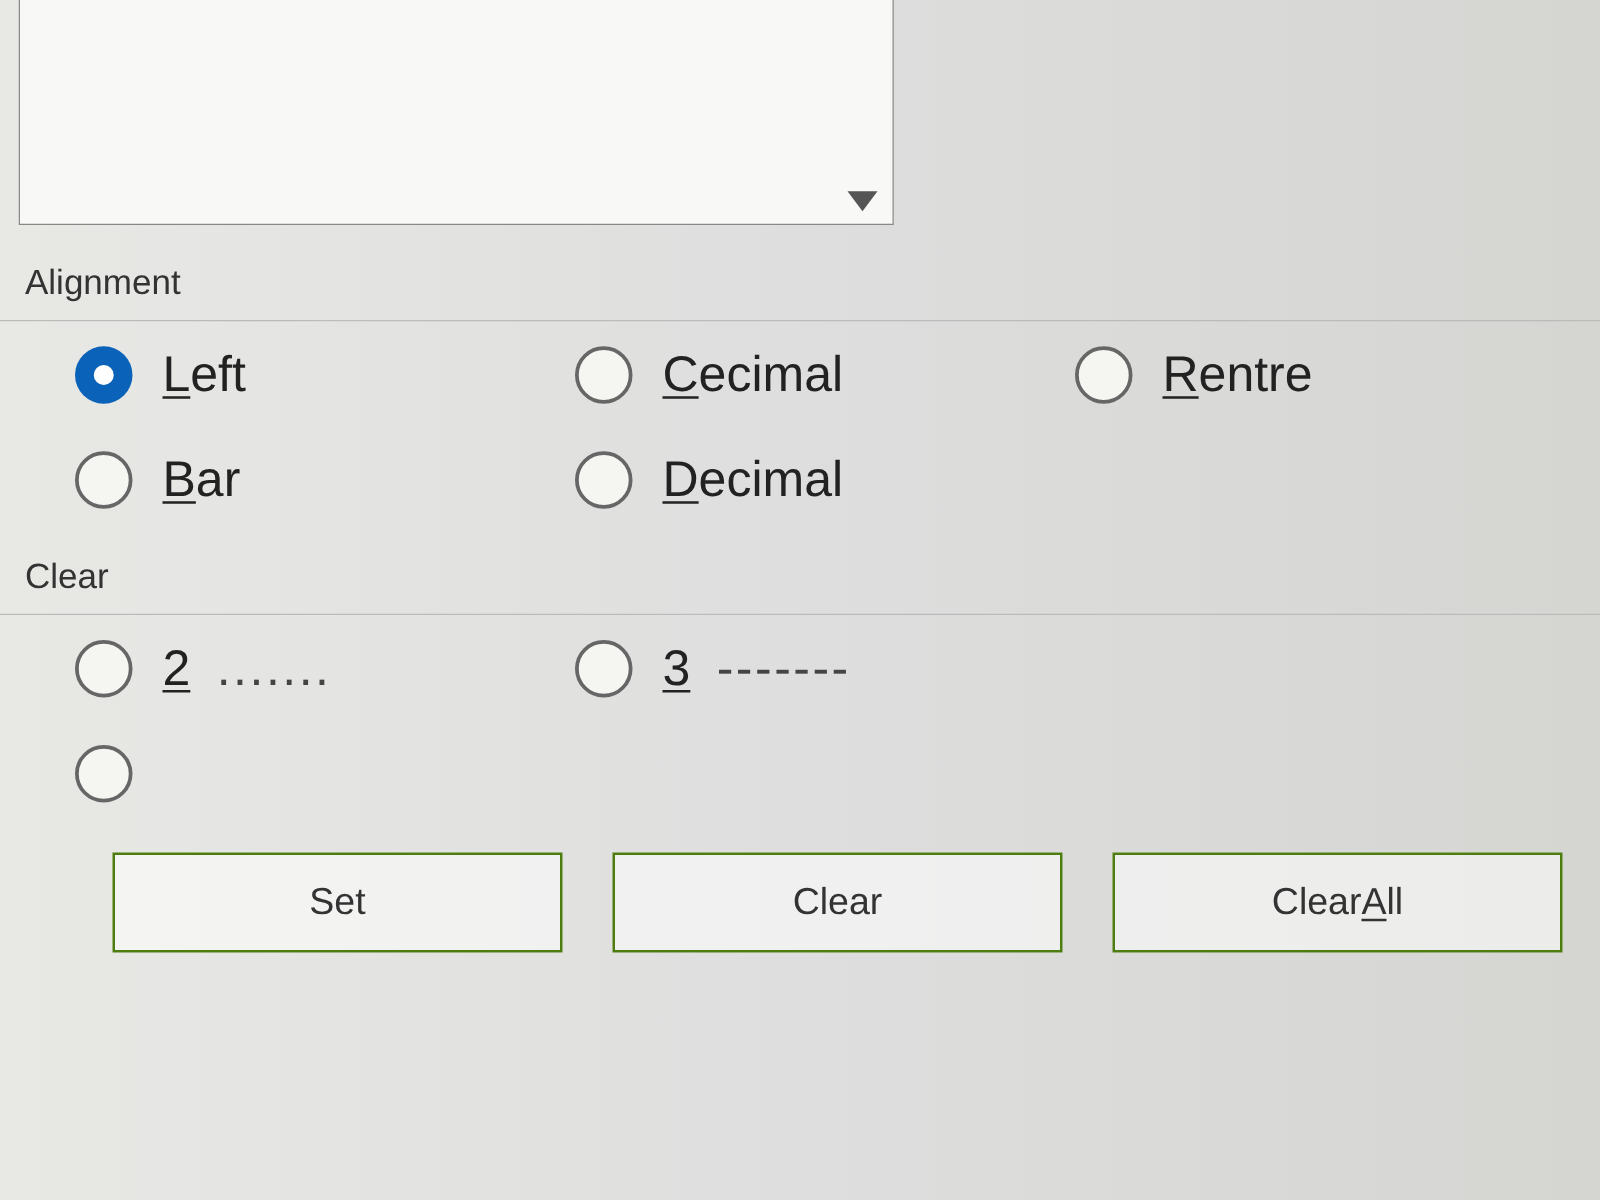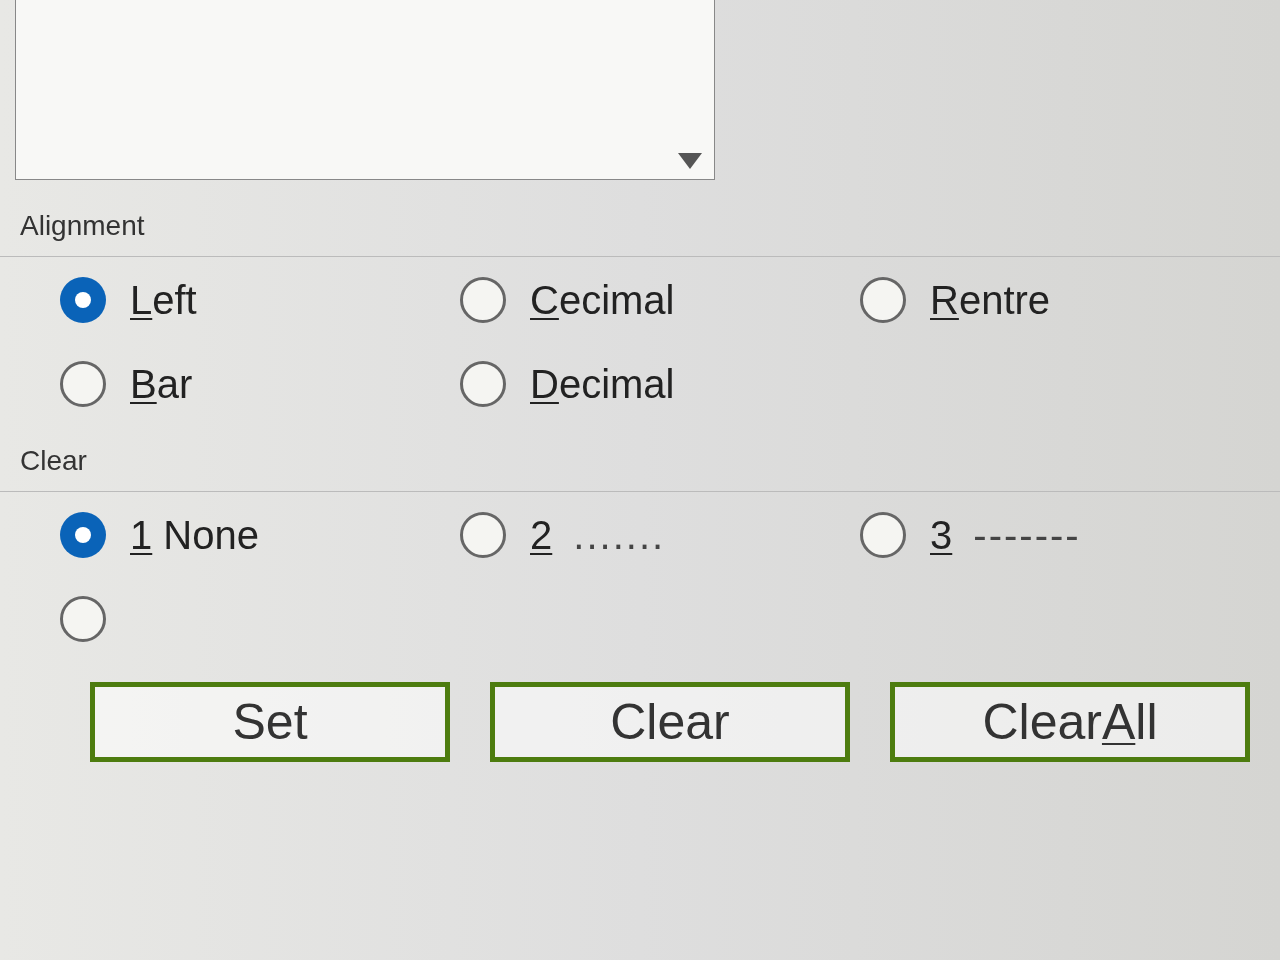--- a/index.html
+++ b/index.html
@@ -101,22 +101,22 @@
       display: flex;
       gap: 40px;
       margin-top: 40px;
       padding-left: 70px;
     }
     .btn {
       flex: 1;
       max-width: 360px;
       height: 80px;
       background: rgba(255,255,255,0.55);
-      border: 5px solid #4d7c0f;
-      font-size: 50px;
+      border: 2px solid #4d7c0f;
+      font-size: 30px;
       color: #333;
       cursor: pointer;
       display: flex;
       align-items: center;
       justify-content: center;
     }
     .leader-sample {
       font-size: 40px;
       color: #444;
       letter-spacing: 2px;
@@ -161,24 +161,20 @@
       </div>
     </div>
   </div>
 
   <div class="section-label">Clear</div>
   <div class="divider"></div>
 
   <div class="radio-grid">
     <div class="radio-row">
       <div class="radio-cell">
-        <div class="radio selected"></div>
-        <span class="radio-label"><span class="underline-first">1</span><span> None</span></span>
-      </div>
-      <div class="radio-cell">
         <div class="radio"></div>
         <span class="radio-label"><span class="underline-first">2</span><span class="leader-sample"> .......</span></span>
       </div>
       <div class="radio-cell">
         <div class="radio"></div>
         <span class="radio-label"><span class="underline-first">3</span><span class="leader-sample"> -------</span></span>
       </div>
     </div>
     <div class="radio-row">
       <div class="radio-cell">

